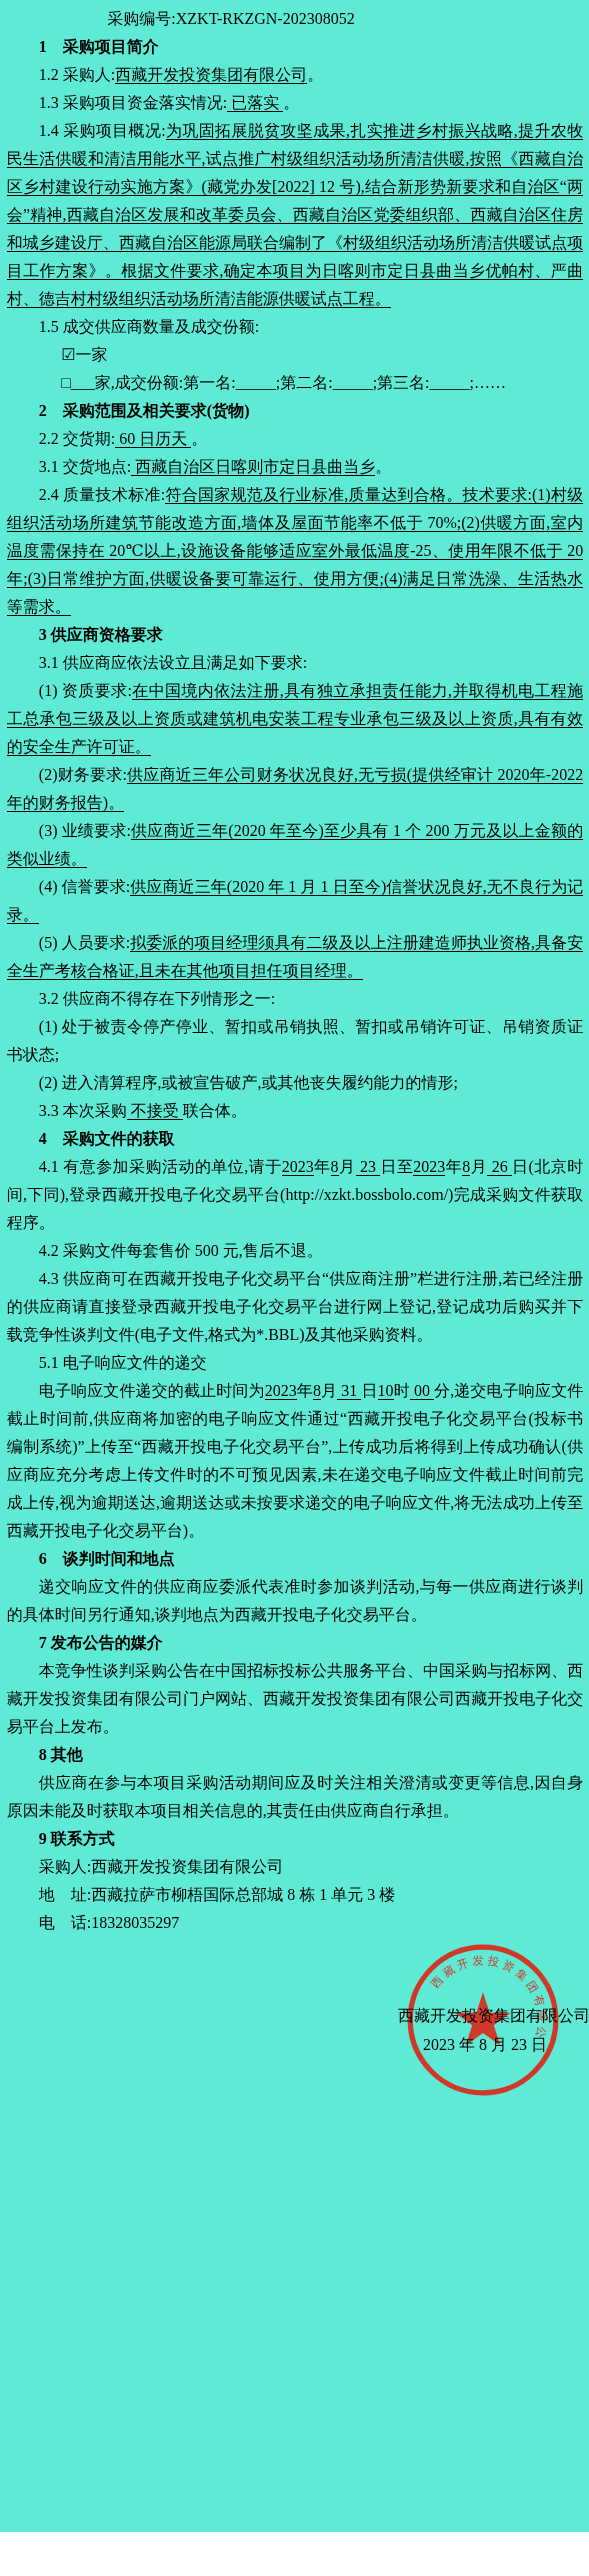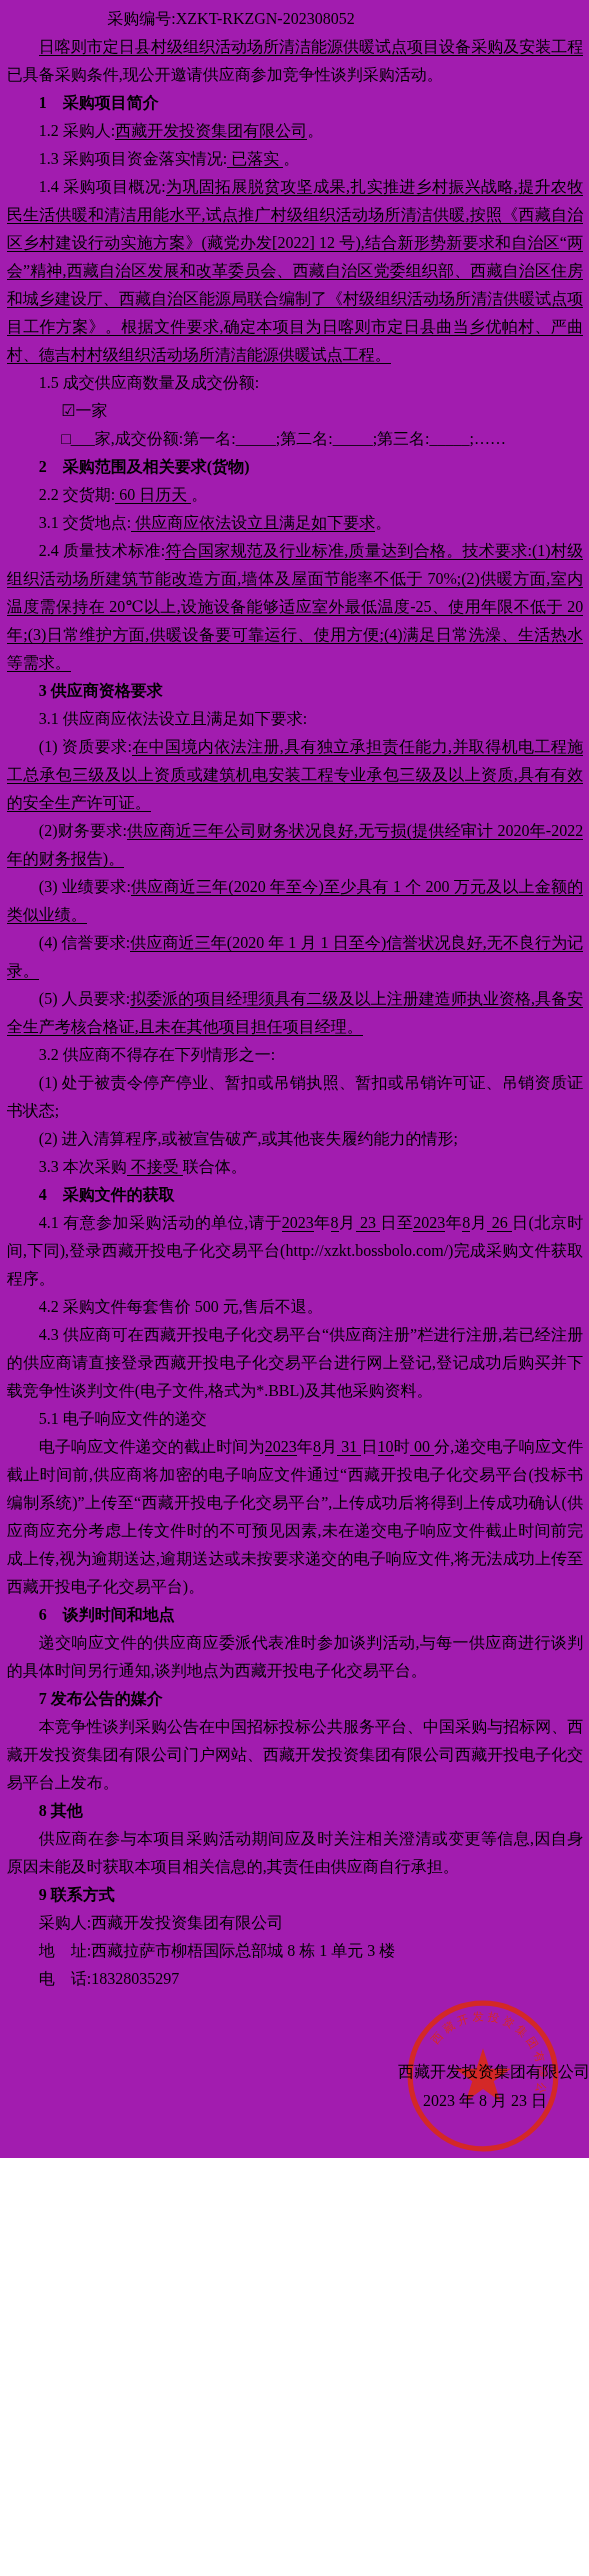--- a/index.html
+++ b/index.html
@@ -1,19 +1,19 @@
 <!DOCTYPE html>
 <html style="font-size:13.7px"><head>
 <meta charset="utf-8">
 <style>
   html,body { margin:0; padding:0; }
   .page {
     position:relative;
-    width:590px; height:2158px;
-    background:#a21caf;
+    width:590px; height:2532px;
+    background:#5eead4;
     color:#000;
     font-family:"Liberation Serif","DejaVu Serif",serif;
     font-size:16px; line-height:28px;
     overflow:hidden;
   }
   .doc-body { padding:5.1px 6.8px 0 6.8px; }
   p { margin:0; text-align:justify; }
   .procno { text-align:center; padding-right:128px; text-indent:0; }
   .heading { font-weight:700; text-indent:2em; }
   .indent { text-indent:2em; }
@@ -31,31 +31,30 @@
     font-family:"Liberation Serif","DejaVu Serif",serif;
   }
 </style>
 </head>
 <body>
 
 <div class="page">
   <div class="doc-body">
 
   <p class="procno"><span>采购编号:XZKT-RKZGN-202308052</span></p>
-      <p class="indent"><span class="u">日喀则市定日县村级组织活动场所清洁能源供暖试点项目设备采购及安装工程</span><span>已具备采购条件,现公开邀请供应商参加竞争性谈判采购活动。</span></p>
       <p class="heading"><span>1　采购项目简介</span></p>
       <p class="indent"><span>1.2 采购人:</span><span class="u">西藏开发投资集团有限公司</span><span>。</span></p>
       <p class="indent"><span>1.3 采购项目资金落实情况:</span><span class="u"> 已落实 </span><span>。</span></p>
       <p class="indent"><span>1.4 采购项目概况:</span><span class="u">为巩固拓展脱贫攻坚成果,扎实推进乡村振兴战略,提升农牧民生活供暖和清洁用能水平,试点推广村级组织活动场所清洁供暖,按照《西藏自治区乡村建设行动实施方案》(藏党办发[2022] 12 号),结合新形势新要求和自治区“两会”精神,西藏自治区发展和改革委员会、西藏自治区党委组织部、西藏自治区住房和城乡建设厅、西藏自治区能源局联合编制了《村级组织活动场所清洁供暖试点项目工作方案》。根据文件要求,确定本项目为日喀则市定日县曲当乡优帕村、严曲村、德吉村村级组织活动场所清洁能源供暖试点工程。</span></p>
       <p class="indent"><span>1.5 成交供应商数量及成交份额:</span></p>
       <p class="deep"><span>☑一家</span></p>
       <p class="deep"><span>□___家,成交份额:第一名:_____;第二名:_____;第三名:_____;……</span></p>
       <p class="heading"><span>2　采购范围及相关要求(货物)</span></p>
       <p class="indent"><span>2.2 交货期:</span><span class="u"> 60 日历天 </span><span>。</span></p>
-      <p class="indent"><span>3.1 交货地点:</span><span class="u"> 供应商应依法设立且满足如下要求</span><span>。</span></p>
+      <p class="indent"><span>3.1 交货地点:</span><span class="u"> 西藏自治区日喀则市定日县曲当乡</span><span>。</span></p>
       <p class="indent"><span>2.4 质量技术标准:</span><span class="u">符合国家规范及行业标准,质量达到合格。技术要求:(1)村级组织活动场所建筑节能改造方面,墙体及屋面节能率不低于 70%;(2)供暖方面,室内温度需保持在 20℃以上,设施设备能够适应室外最低温度-25、使用年限不低于 20 年;(3)日常维护方面,供暖设备要可靠运行、使用方便;(4)满足日常洗澡、生活热水等需求。</span></p>
       <p class="heading"><span>3 供应商资格要求</span></p>
       <p class="indent"><span>3.1 供应商应依法设立且满足如下要求:</span></p>
       <p class="indent"><span>(1) 资质要求:</span><span class="u">在中国境内依法注册,具有独立承担责任能力,并取得机电工程施工总承包三级及以上资质或建筑机电安装工程专业承包三级及以上资质,具有有效的安全生产许可证。</span></p>
       <p class="indent"><span>(2)财务要求:</span><span class="u">供应商近三年公司财务状况良好,无亏损(提供经审计 2020年-2022 年的财务报告)。</span></p>
       <p class="indent"><span>(3) 业绩要求:</span><span class="u">供应商近三年(2020 年至今)至少具有 1 个 200 万元及以上金额的类似业绩。</span></p>
       <p class="indent"><span>(4) 信誉要求:</span><span class="u">供应商近三年(2020 年 1 月 1 日至今)信誉状况良好,无不良行为记录。</span></p>
       <p class="indent"><span>(5) 人员要求:</span><span class="u">拟委派的项目经理须具有二级及以上注册建造师执业资格,具备安全生产考核合格证,且未在其他项目担任项目经理。</span></p>
       <p class="indent"><span>3.2 供应商不得存在下列情形之一:</span></p>
       <p class="indent"><span>(1) 处于被责令停产停业、暂扣或吊销执照、暂扣或吊销许可证、吊销资质证书状态;</span></p>

